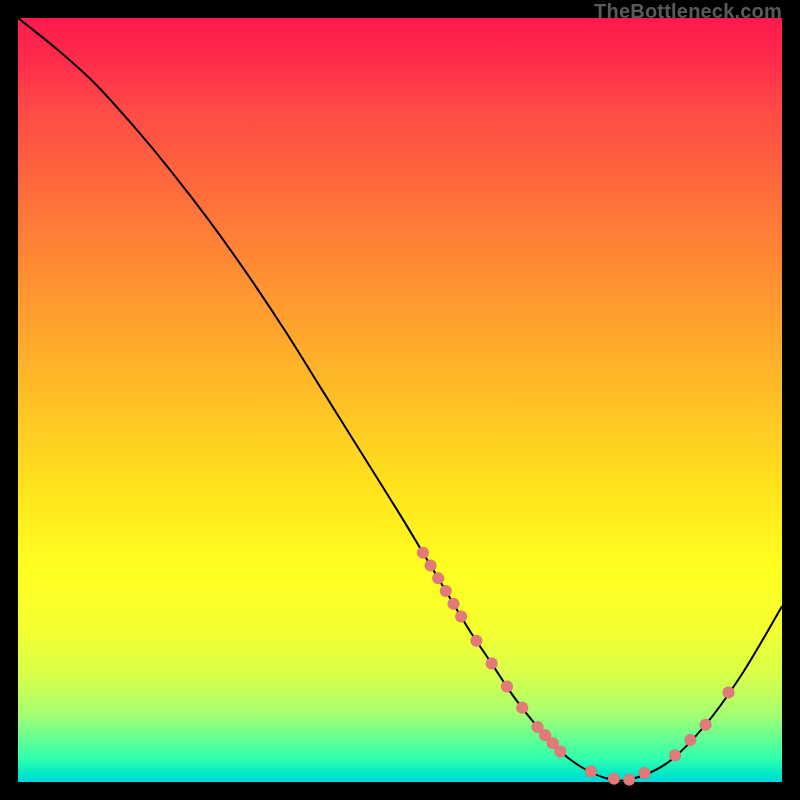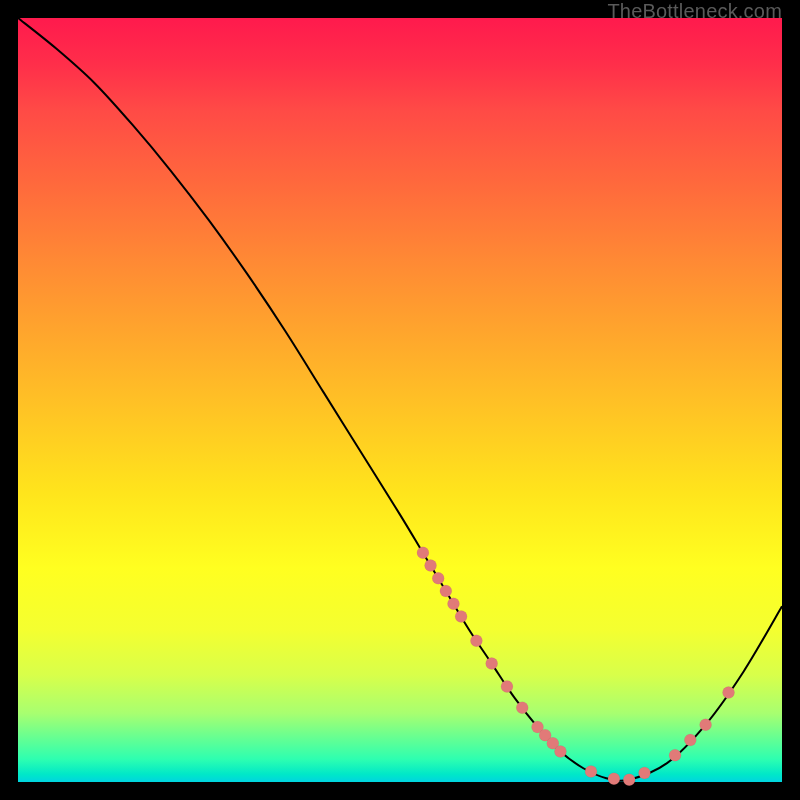--- a/index.html
+++ b/index.html
@@ -34,21 +34,21 @@
       #2effb0 97%,
       #00e8c8 99%,
       #00d4e0 100%);
   }
   .watermark {
     position: absolute;
     top: 0px;
     right: 18px;
     color: #5a5a5a;
     font-size: 20px;
-    font-weight: 400;
+    font-weight: 700;
     letter-spacing: 0.2px;
     user-select: none;
   }
   svg.plot {
     position: absolute;
     left: 0;
     top: 0;
     width: 764px;
     height: 764px;
     overflow: visible;

